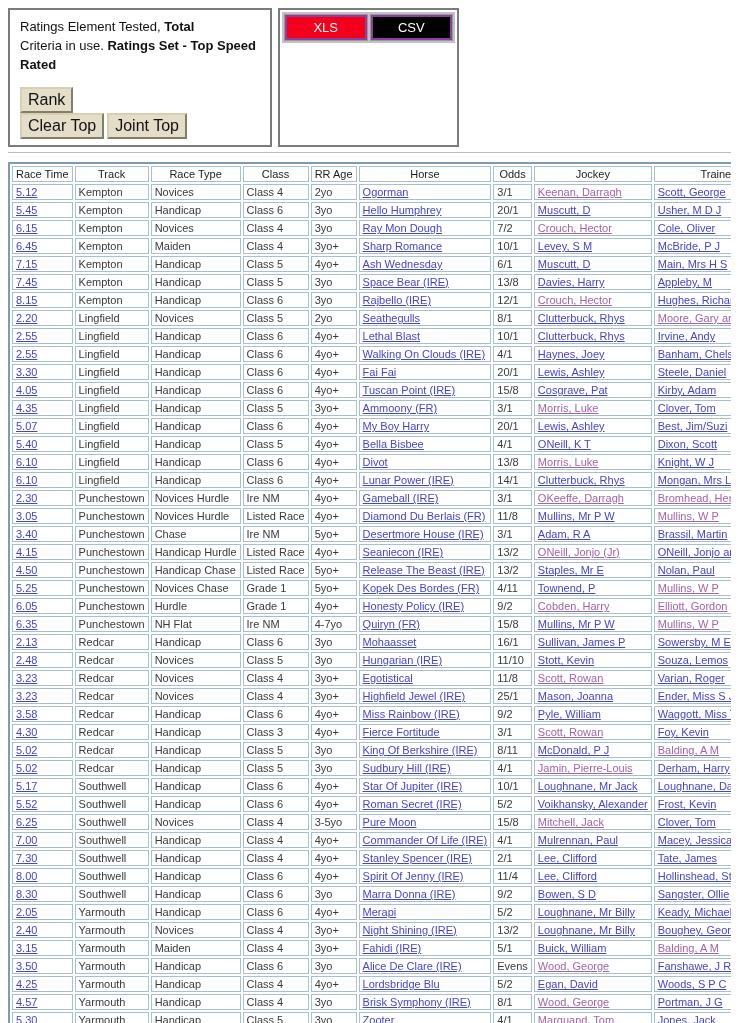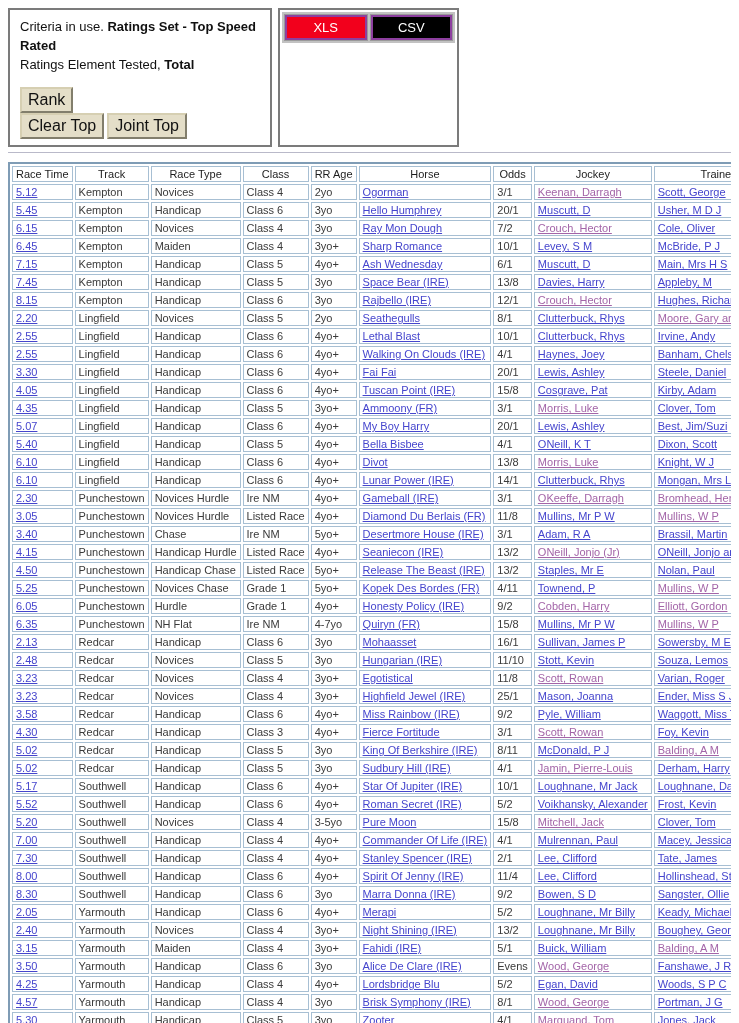--- a/index.html
+++ b/index.html
@@ -103,26 +103,26 @@
   }
   a.lnk{color:var(--link);text-decoration:underline;cursor:pointer;}
   a.lnk.visited{color:var(--link-visited);}
 </style>
 </head>
 <body>
 
 <div class="topbar">
   <div class="criteria-box">
     <div class="criteria-line">
+      <span>Ratings Element Tested,</span>
+      <b>Total</b>
+    </div>
+    <div class="criteria-line">
       <span>Criteria in use.</span>
       <b>Ratings Set - Top Speed Rated</b>
-    </div>
-    <div class="criteria-line">
-      <span>Ratings Element Tested,</span>
-      <b>Total</b>
     </div>
     <div class="rank-row">
       <button class="btn">Rank</button>
     </div>
     <div class="pair-row">
       <button class="btn">Clear Top</button>
       <button class="btn">Joint Top</button>
     </div>
   </div>
 
@@ -541,21 +541,21 @@
         <td>Southwell</td>
         <td>Handicap</td>
         <td>Class 6</td>
         <td>4yo+</td>
         <td><a class="lnk" href="#">Roman Secret (IRE)</a></td>
         <td>5/2</td>
         <td><a class="lnk" href="#">Voikhansky, Alexander</a></td>
         <td><a class="lnk" href="#">Frost, Kevin</a></td>
       </tr>
       <tr>
-        <td><a class="lnk" href="#">5.20</a></td>
+        <td><a class="lnk" href="#">6.25</a></td>
         <td>Southwell</td>
         <td>Novices</td>
         <td>Class 4</td>
         <td>3-5yo</td>
         <td><a class="lnk" href="#">Pure Moon</a></td>
         <td>15/8</td>
         <td><a class="lnk visited" href="#">Mitchell, Jack</a></td>
         <td><a class="lnk" href="#">Clover, Tom</a></td>
       </tr>
       <tr>

